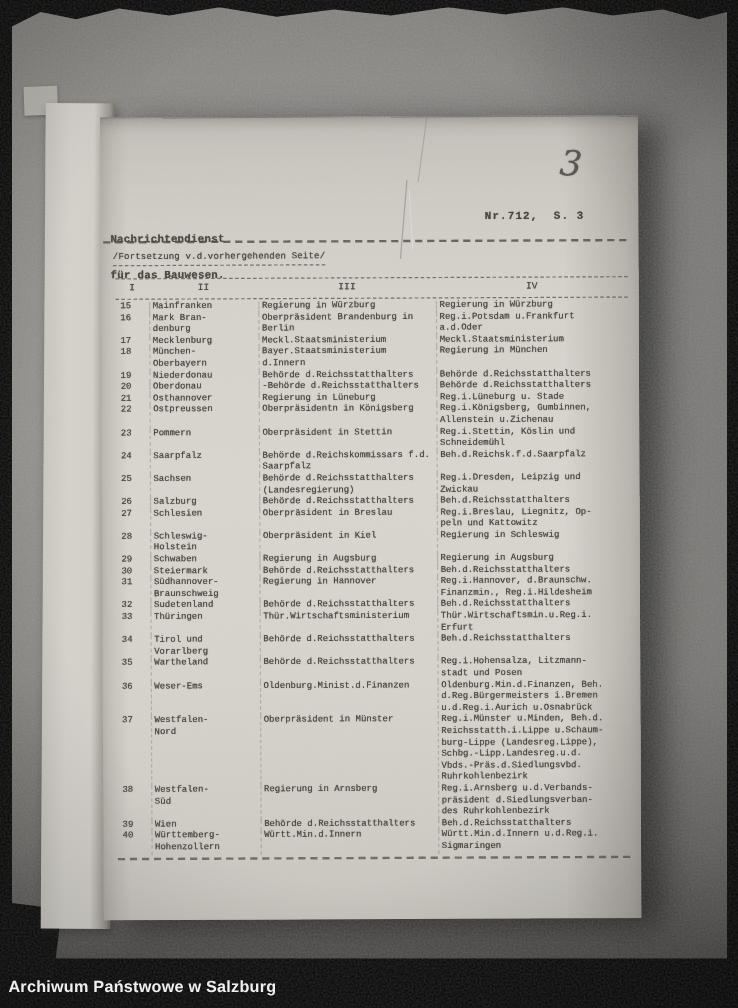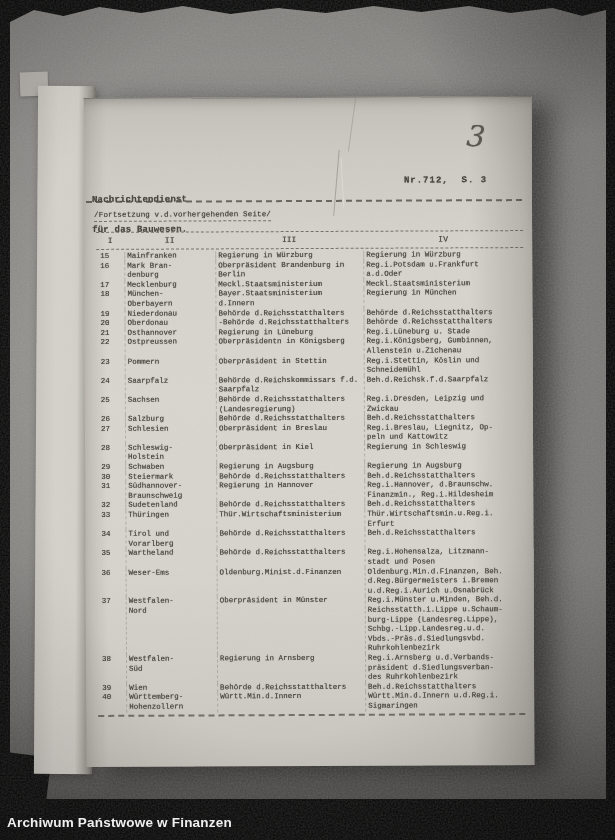--- a/index.html
+++ b/index.html
@@ -342,14 +342,14 @@
       <filter id="grainF" x="0" y="0" width="100%" height="100%">
         <feTurbulence type="fractalNoise" baseFrequency="0.6" numOctaves="2" seed="7" stitchTiles="stitch"></feTurbulence>
         <feColorMatrix type="matrix" values="0 0 0 0 0.55  0 0 0 0 0.55  0 0 0 0 0.53  0 0 0 0.22 0"></feColorMatrix>
       </filter>
     </defs>
     <rect width="615" height="840" filter="url(#grainF)"></rect>
   </svg>
 
   <div class="vignette"></div>
 
-  <div class="caption">Archiwum Państwowe w Finanzen</div>
+  <div class="caption">Archiwum Państwowe w Salzburg</div>
 </div>
 
 </body></html>

